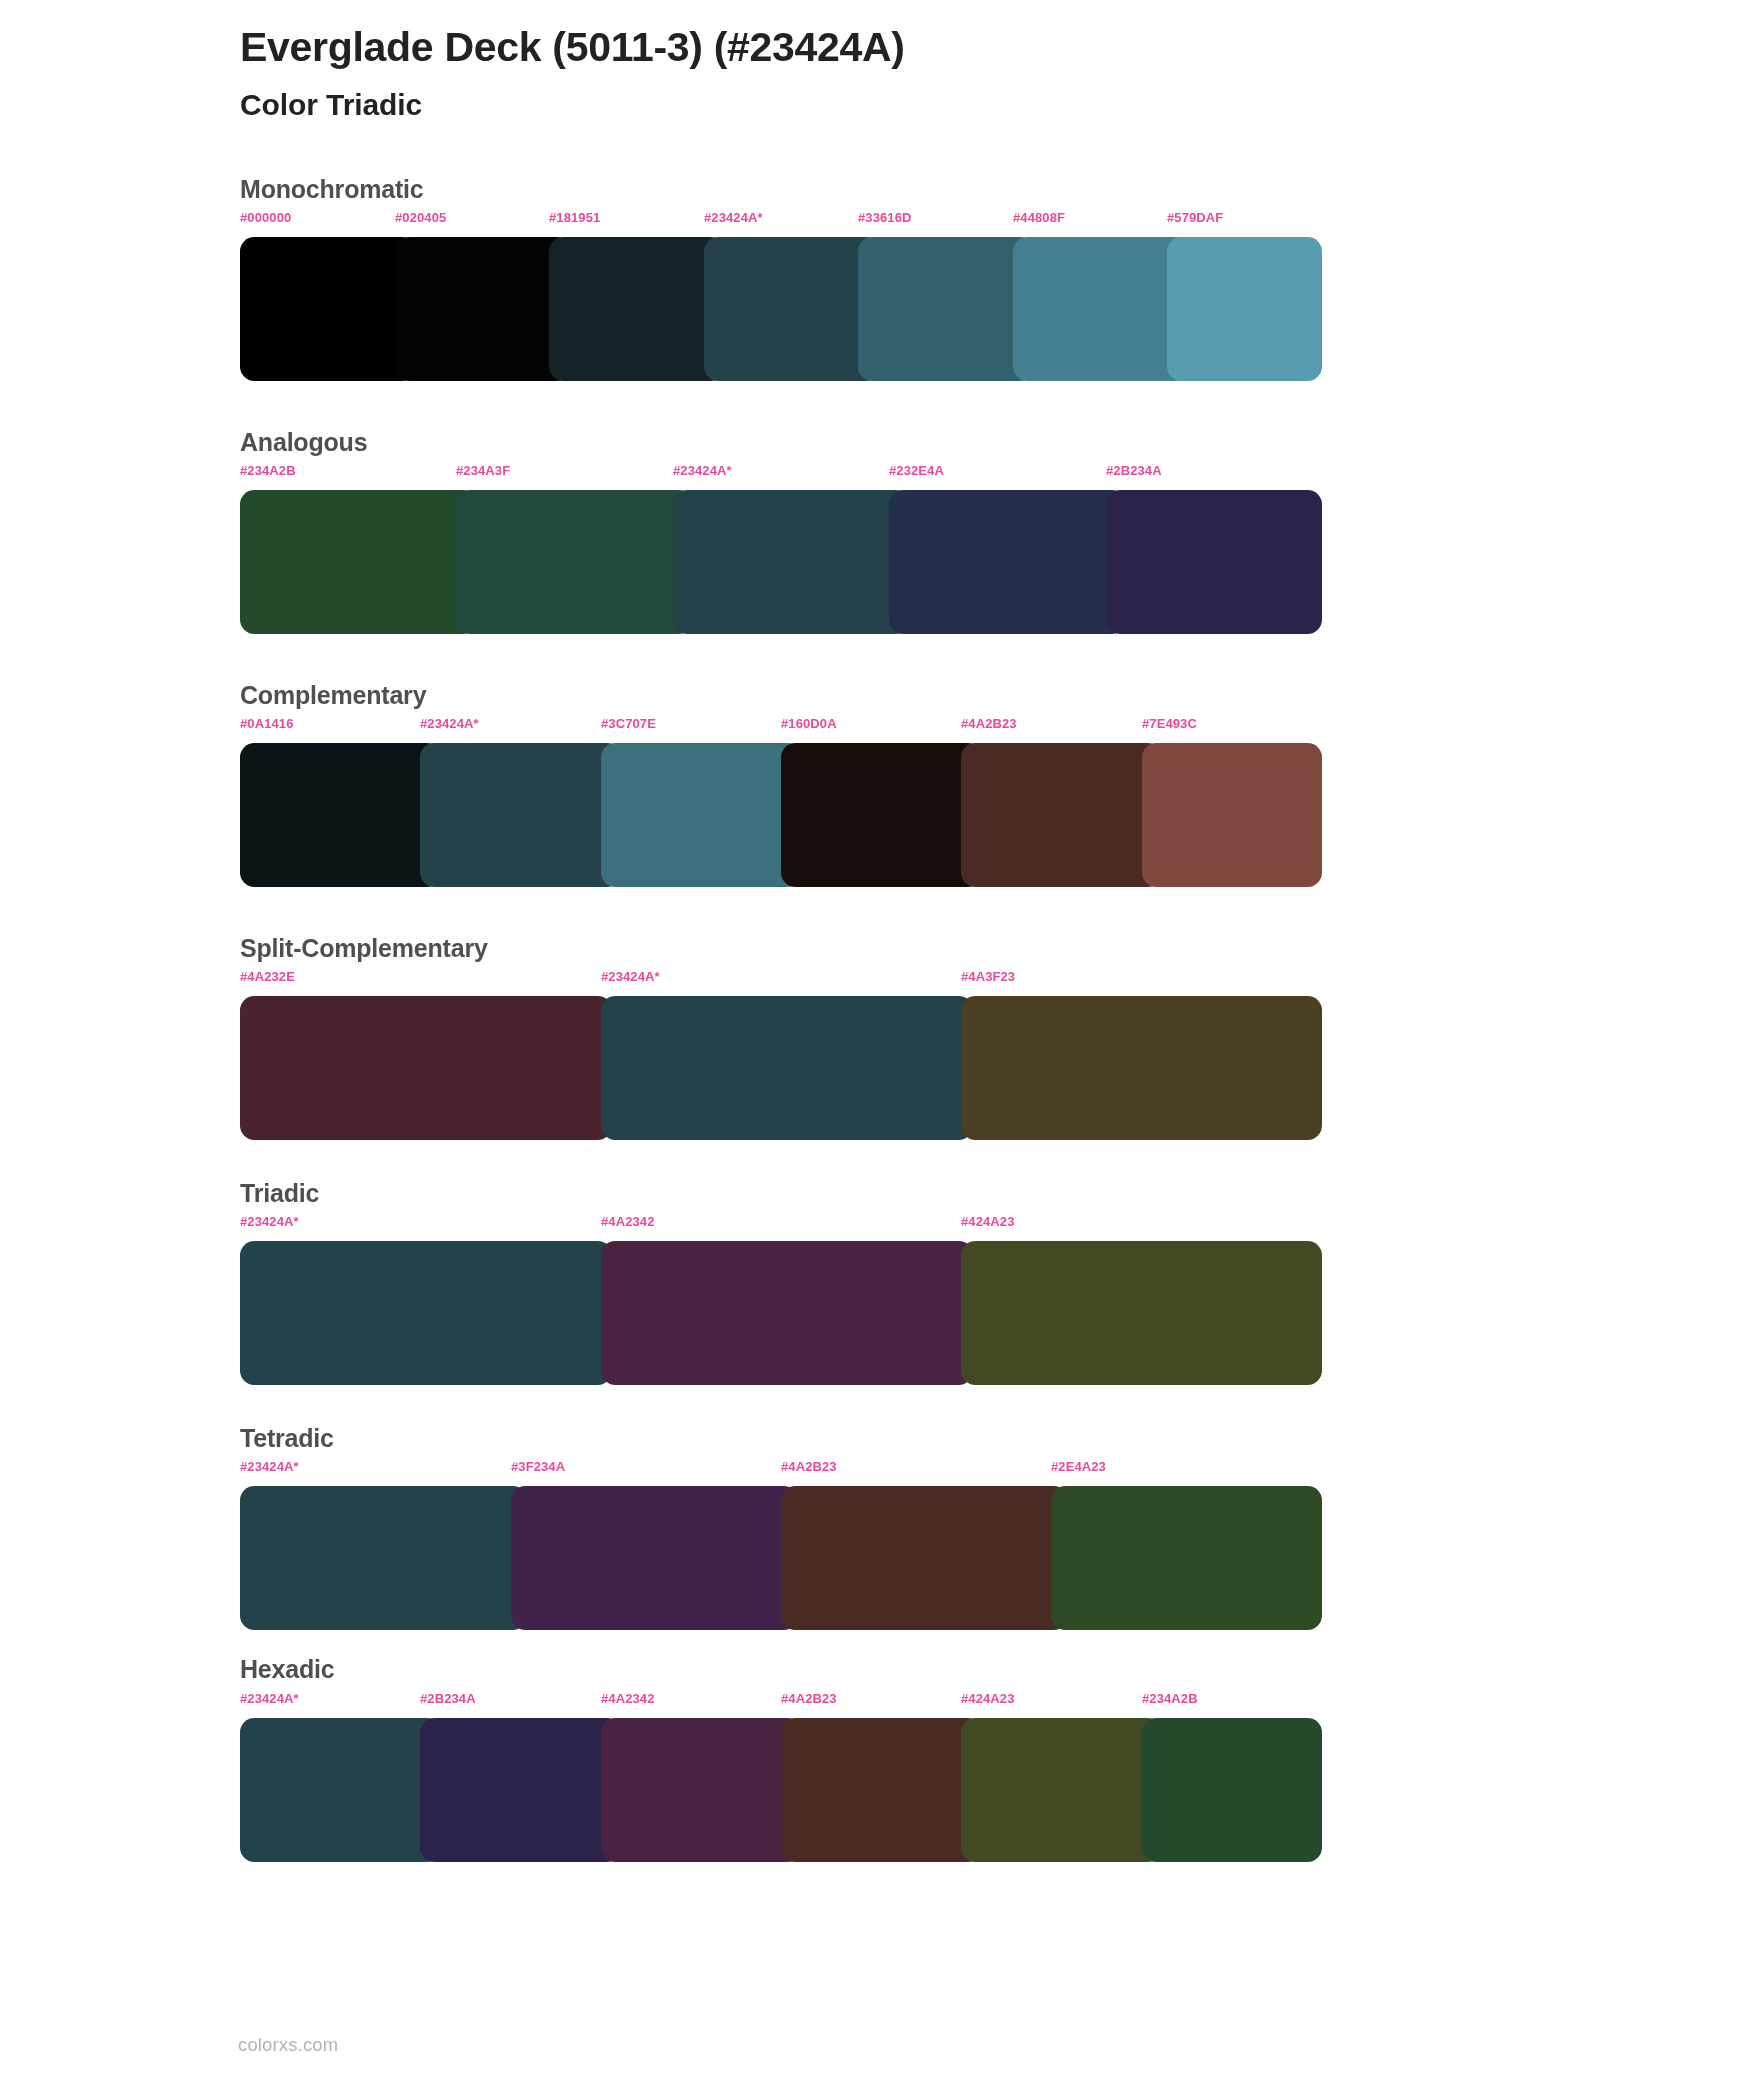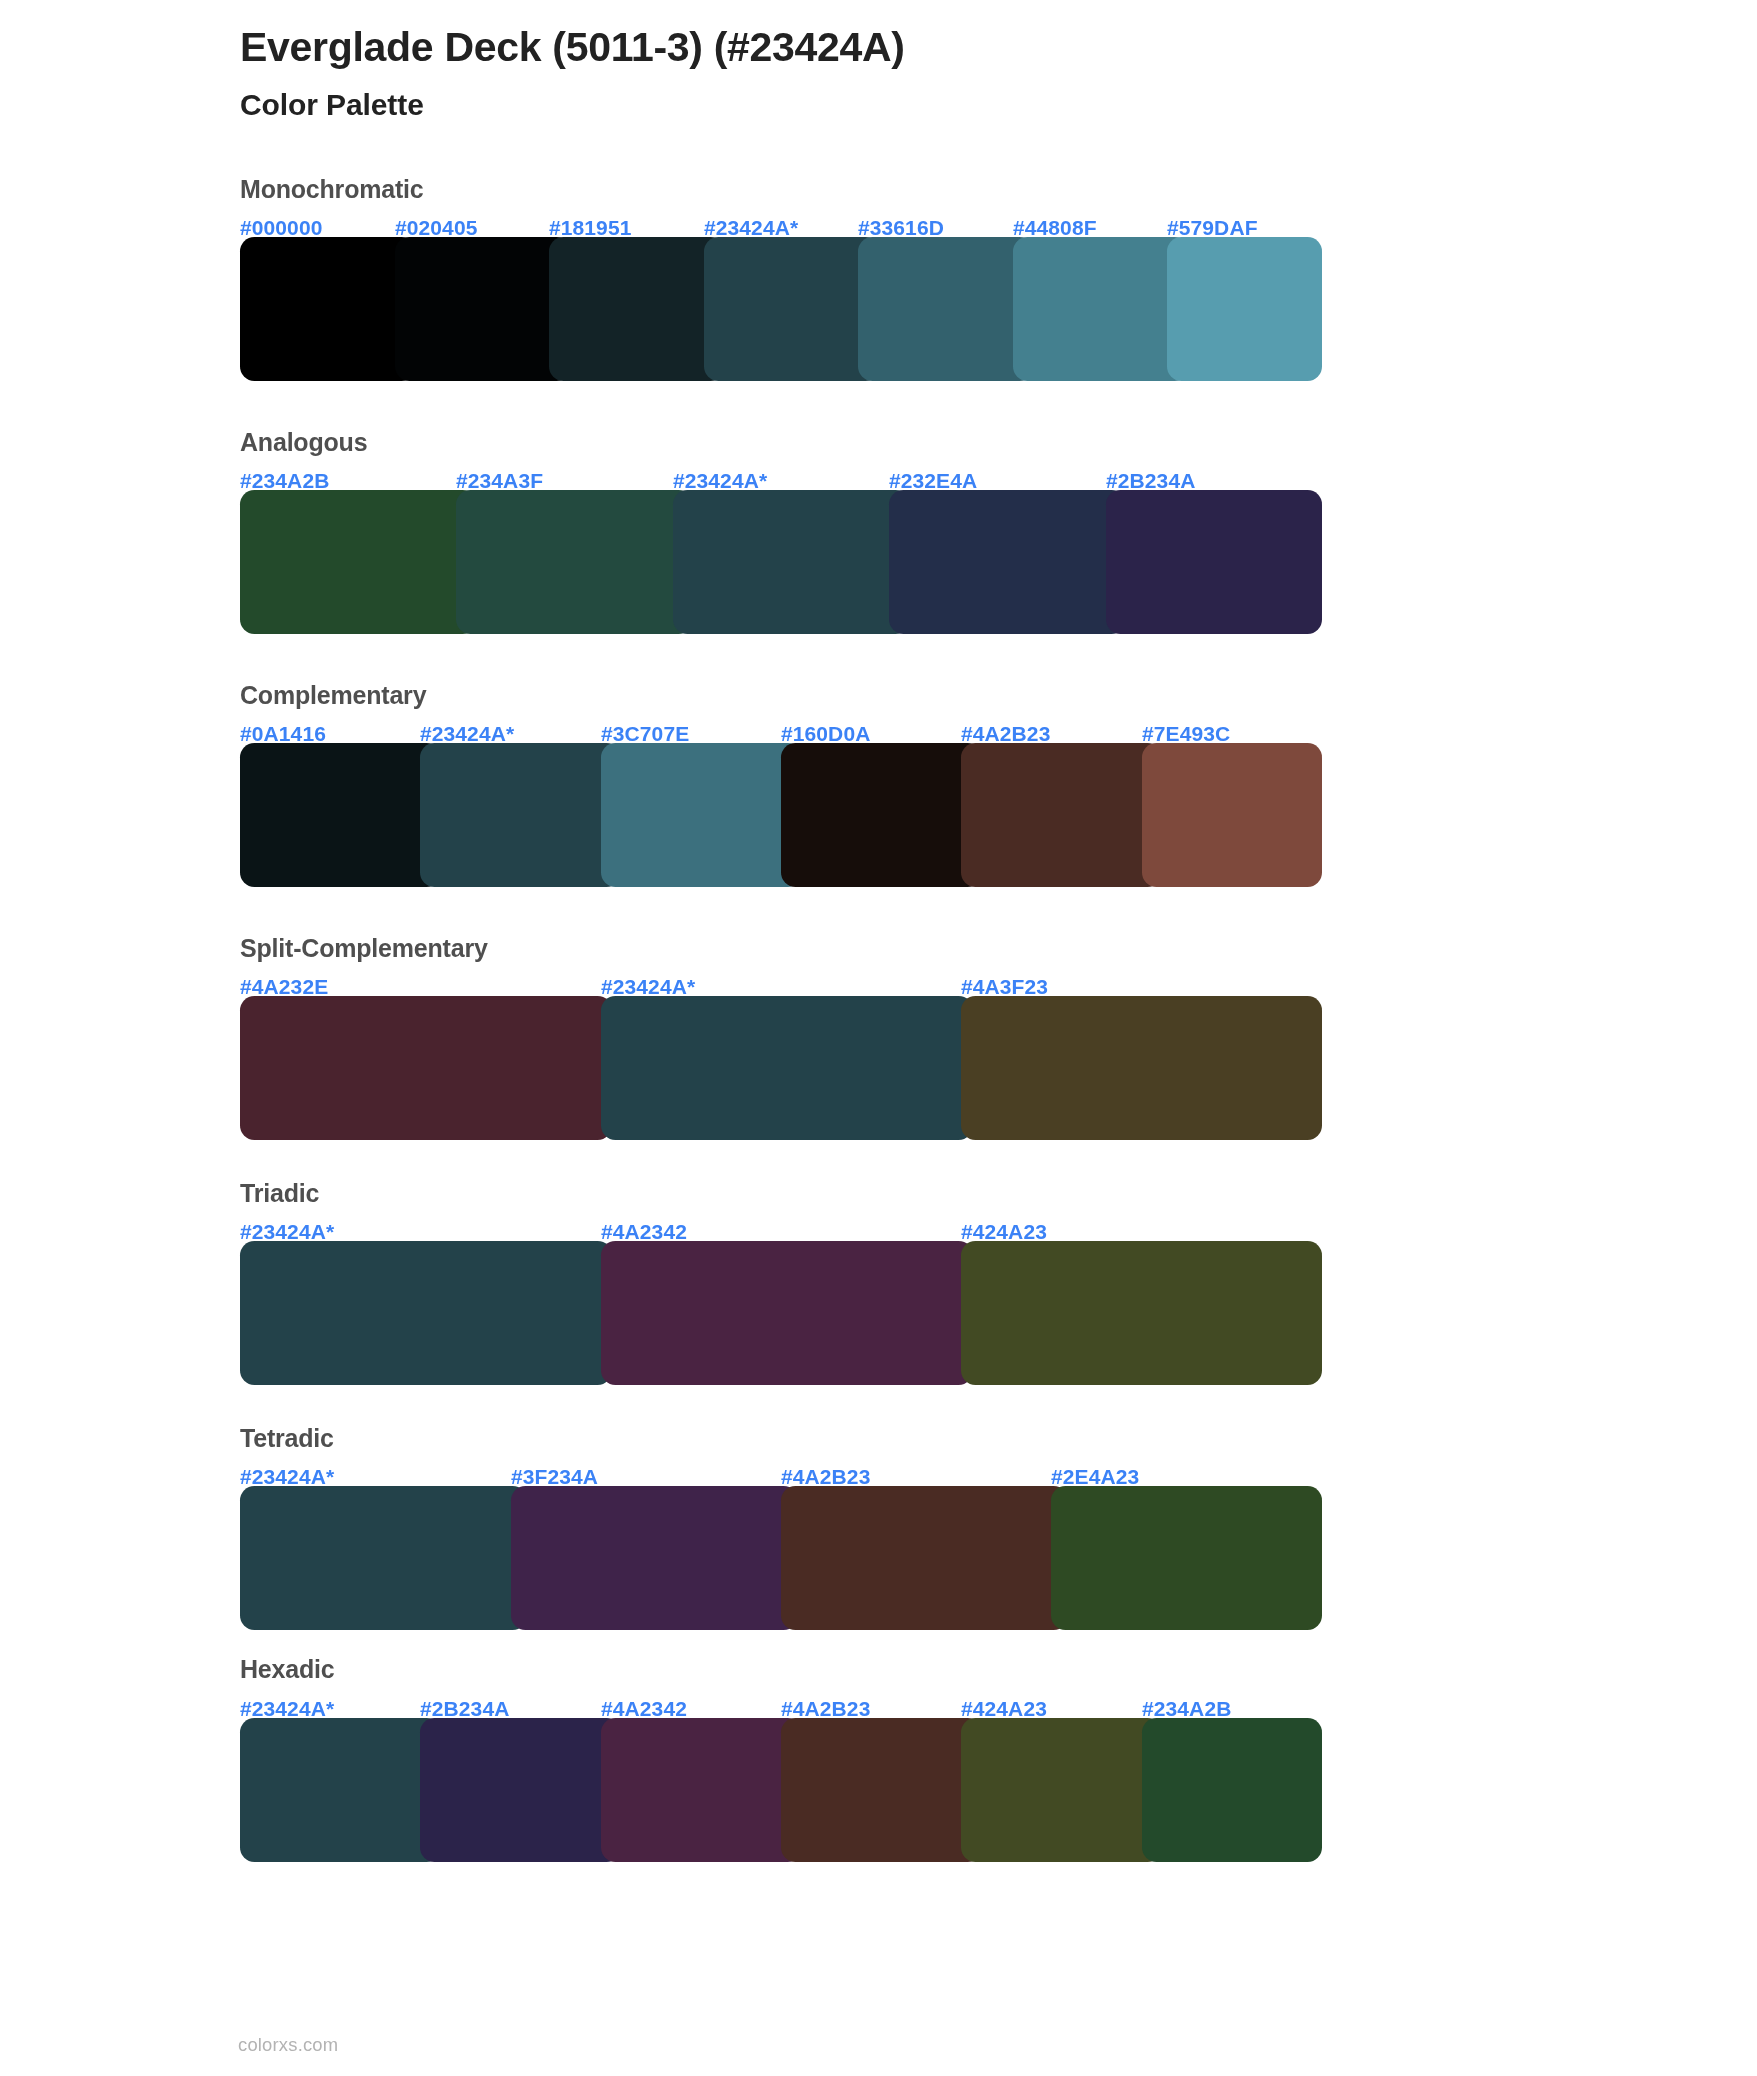--- a/index.html
+++ b/index.html
@@ -58,24 +58,24 @@
     margin: 0 0 4.8px 0;
     line-height: 1.25;
   }
   .swatch-labels {
     position: relative;
     height: 27px;
     width: 1082px;
   }
   .swatch-label {
     position: absolute;
-    top: 6px;
-    font-size: 21px;
-    font-weight: bold;
-    color: #3b82f6;
+    top: 0;
+    font-size: 13px;
+    font-weight: bold;
+    color: #ec4899;
     white-space: nowrap;
     letter-spacing: 0.1px;
   }
   .swatch-row {
     position: relative;
     width: 1082px;
   }
   .swatch {
     position: absolute;
     top: 0;
@@ -102,21 +102,21 @@
     letter-spacing: 0.2px;
   }
 </style>
 </head>
 <body>
 
 <div class="page">
 
   <div class="header">
     <h1 class="page-title">Everglade Deck (5011-3) (#23424A)</h1>
-    <h2 class="page-subtitle">Color Palette</h2>
+    <h2 class="page-subtitle">Color Triadic</h2>
   </div>
 
   <div class="sections" id="sections-root">
       <div class="section sec-mono">
         <div class="section-title">Monochromatic</div>
         <div class="swatch-labels">
           <span class="swatch-label" style="left: 0px;">#000000</span>
           <span class="swatch-label" style="left: 155px; text-align: right;">#020405</span>
           <span class="swatch-label" style="left: 309px;">#181951</span>
           <span class="swatch-label" style="left: 464px;">#23424A*</span>

